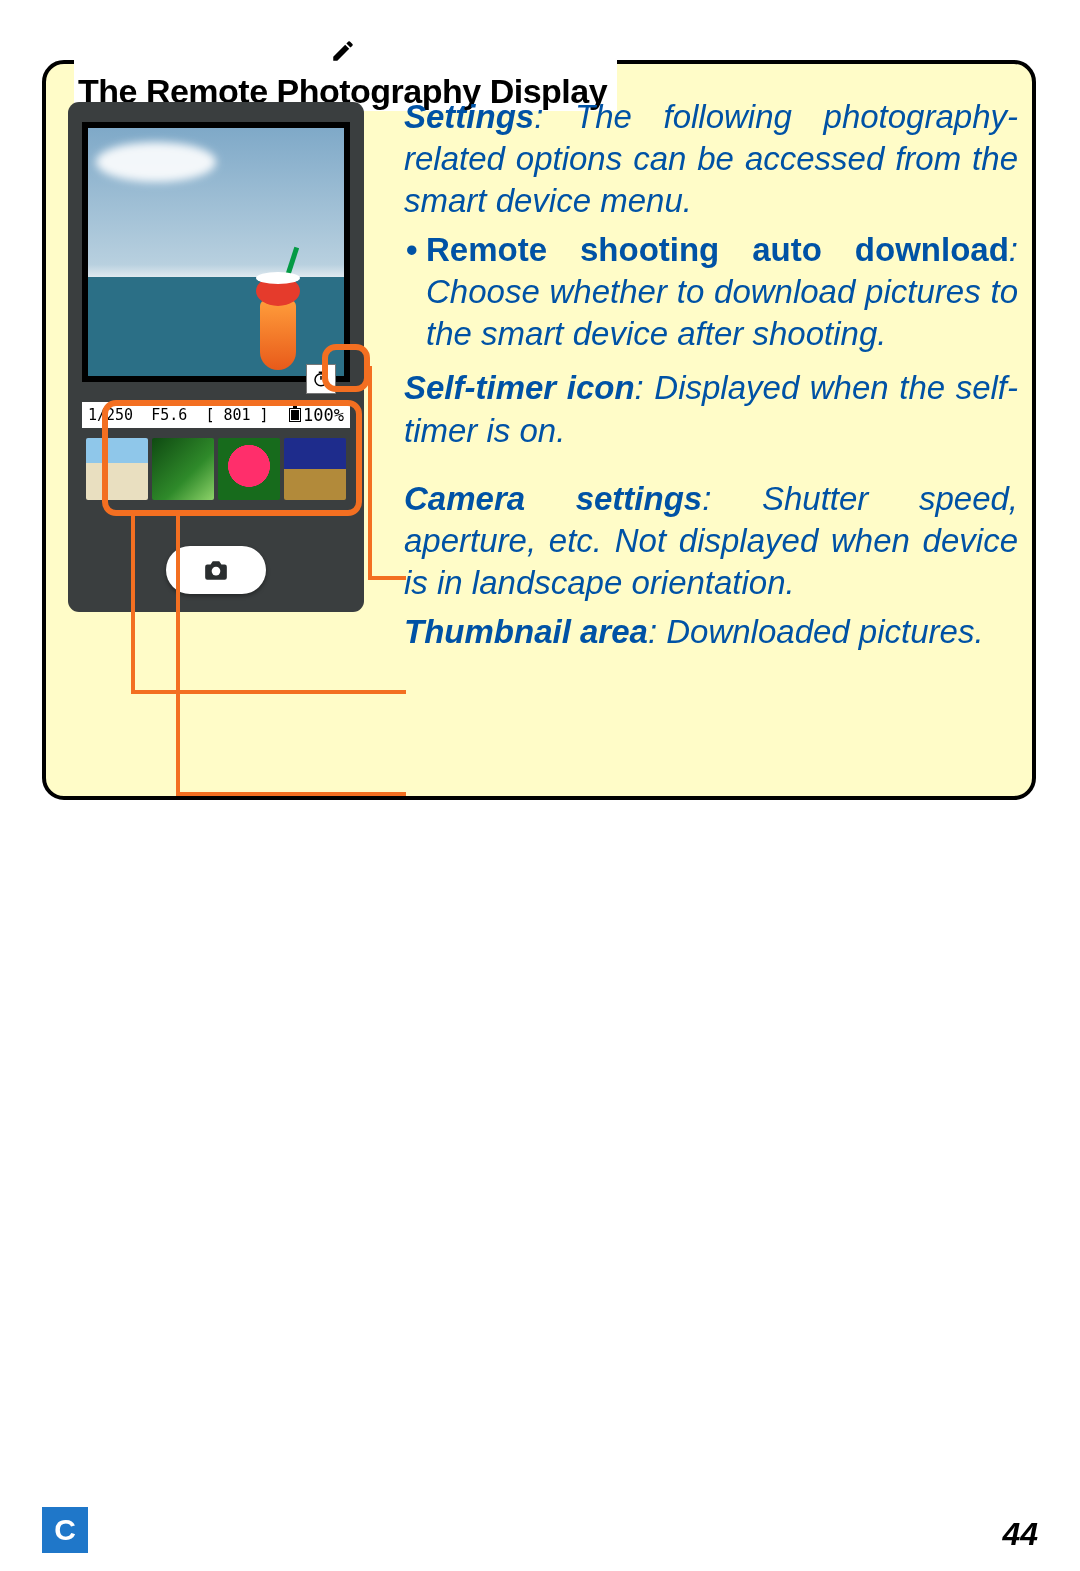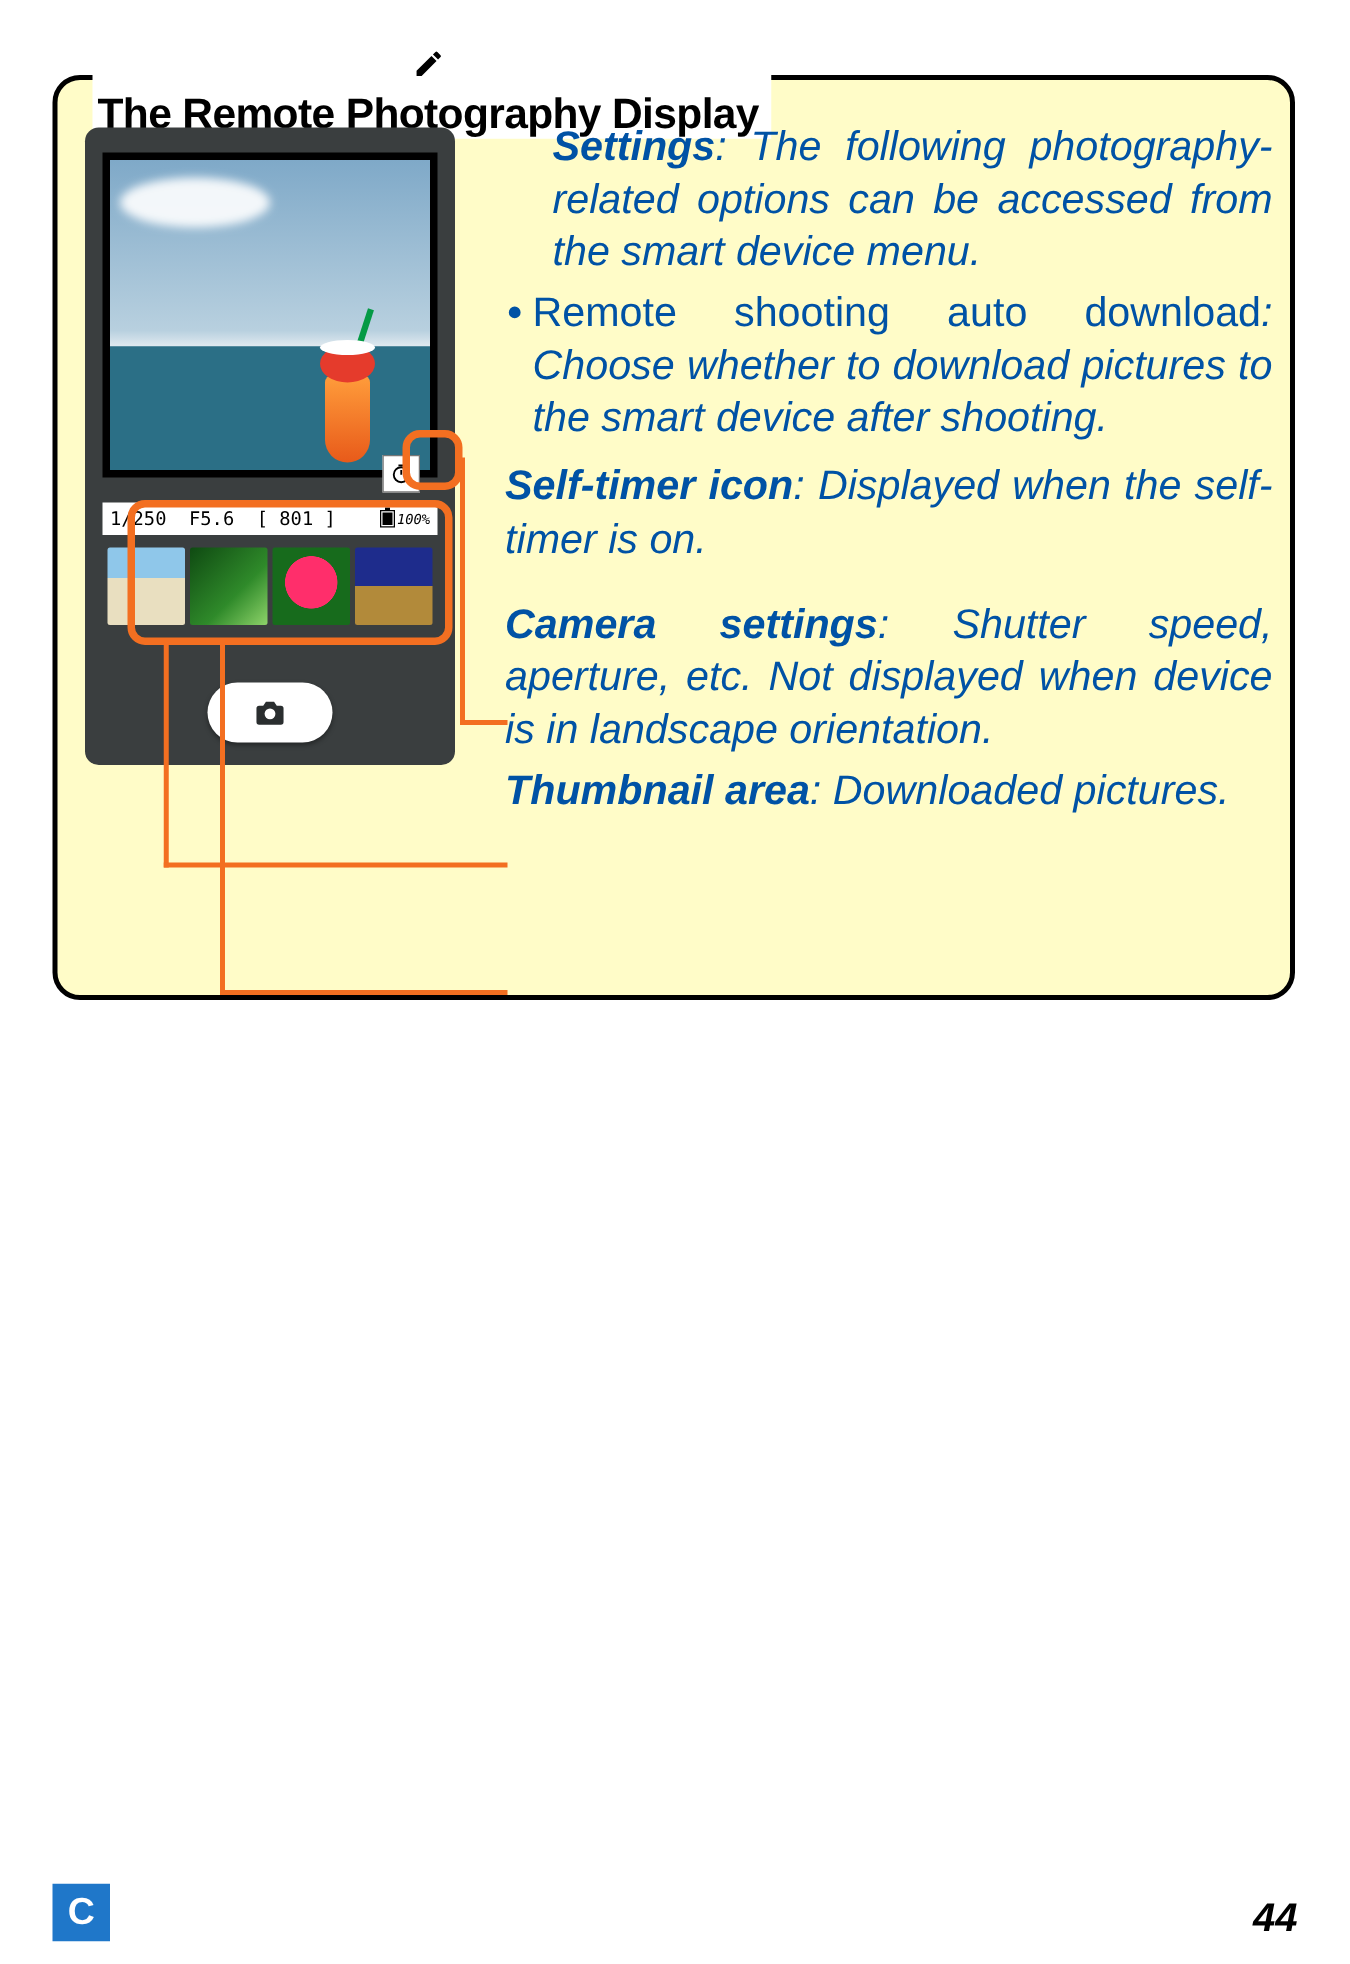--- a/index.html
+++ b/index.html
@@ -75,21 +75,21 @@
     font-family:monospace;
     font-size:15px;
     display:flex; align-items:center;
     padding:0 6px;
     z-index:40;
   }
   .settings-text{flex:1; white-space:pre;}
   .battery-icon{width:12px;height:14px;border:1px solid #000;position:relative;margin-right:2px;}
   .battery-icon::before{content:"";position:absolute;top:-3px;left:3px;width:4px;height:2px;background:#000;}
   .battery-icon::after{content:"";position:absolute;inset:1px;background:#000;}
-  .battery-label{font-size:11px;font-style:italic;}
+  .battery-label{font-size:17px;}
 
   
   .thumbs{
     position:absolute;
     left:14px; top:332px;
     width:268px; height:70px;
     display:flex; gap:4px; padding:4px;
     z-index:40;
   }
   .thumb{flex:1; border-radius:2px;}
@@ -131,27 +131,27 @@
   
   .body-text{
     position:absolute;
     left:358px; top:32px;
     width:614px;
     color:#0052a5;
     font-size:33px;
     line-height:1.28;
   }
   .body-text p{ margin-bottom:6px; }
-  .para-settings{ font-style:italic; text-align:justify;margin-left:38px; }
+  .para-settings{ font-style:italic; text-align:justify; }
   .para-settings .lead-word{ font-weight:700; font-style:italic; }
 
   ul.bullets{ list-style:none; margin:4px 0 12px 0;}
   ul.bullets li{ position:relative; padding-left:22px; font-style:italic; text-align:justify; margin-bottom:4px;}
   ul.bullets li::before{ content:"•"; position:absolute; left:2px; top:0; font-style:normal; font-weight:700;}
-  ul.bullets li .b-title{ font-weight:400; font-style:normal; }
+  ul.bullets li .b-title{ font-weight:700; font-style:normal; }
   ul.bullets li .b-on{ font-weight:700; font-style:normal; }
 
   .callout-label{ font-style:italic; text-align:justify; margin-top:6px;}
   .callout-label .c-title{ font-weight:700; font-style:italic; }
 
   
   .footer{
     position:absolute; left:0; bottom:0;
     width:1080px; height:58px;
     display:flex; align-items:flex-end; justify-content:space-between;

